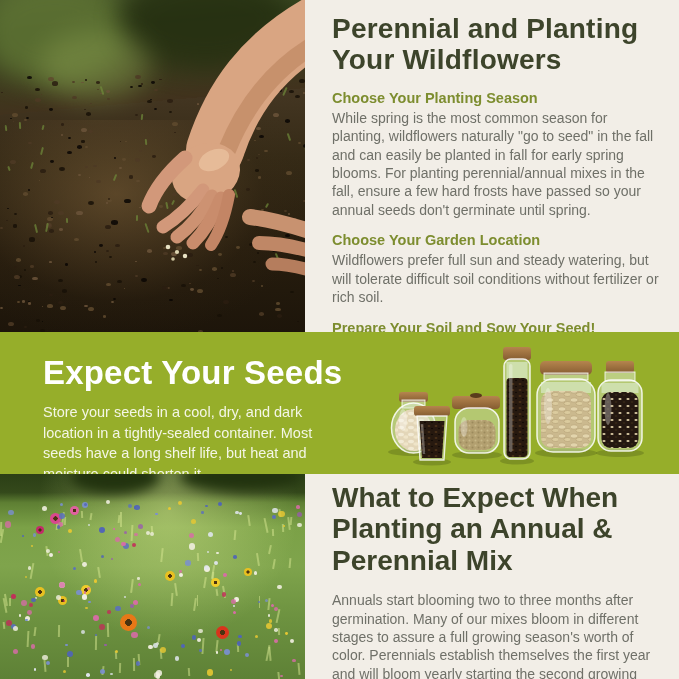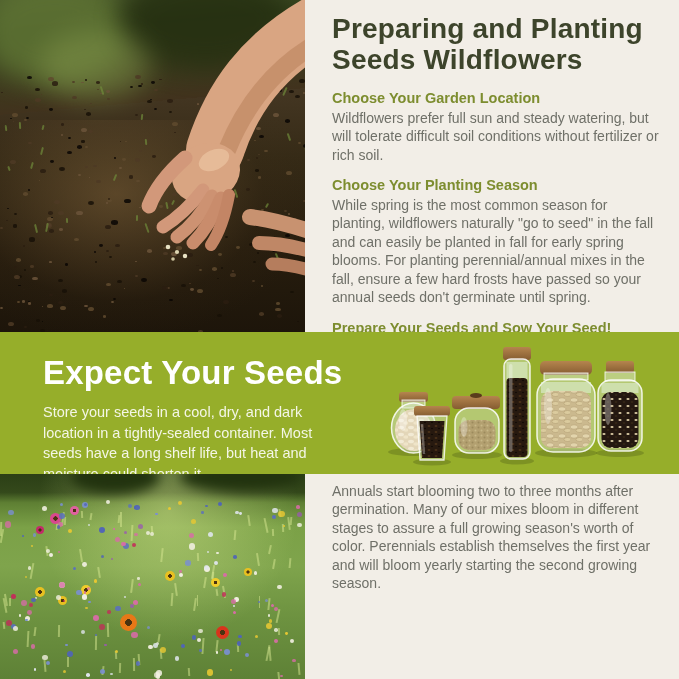--- a/index.html
+++ b/index.html
@@ -335,31 +335,31 @@
       <circle cx="177" cy="252" r="2.1" fill="#ded6b2"></circle>
       <circle cx="185" cy="256" r="2.2" fill="#e8e2c4"></circle>
       <circle cx="173" cy="259" r="1.8" fill="#cfc6a0"></circle>
       <path d="M312,232 Q276,220 250,217" fill="none" stroke="#c89270" stroke-width="16" stroke-linecap="round"></path>
       <path d="M314,252 Q282,243 259,243" fill="none" stroke="#bf8766" stroke-width="14" stroke-linecap="round"></path>
       <path d="M316,272 Q290,264 272,264" fill="none" stroke="#b57d5d" stroke-width="13" stroke-linecap="round"></path>
     </svg>
   </div>
 
   <div class="col-top">
-    <h1 class="h1">Preparing and Planting Seeds Wildflowers</h1>
+    <h1 class="h1">Perennial and Planting Your Wildflowers</h1>
+    <div class="section">
+      <h2 class="h2">Choose Your Planting Season</h2>
+      <p class="body">While spring is the most common season for planting, wildflowers naturally "go to seed" in the fall and can easily be planted in fall for early spring blooms. For planting perennial/annual mixes in the fall, ensure a few hard frosts have passed so your annual seeds don't germinate until spring.</p>
+    </div>
     <div class="section">
       <h2 class="h2">Choose Your Garden Location</h2>
       <p class="body">Wildflowers prefer full sun and steady watering, but will tolerate difficult soil conditions without fertilizer or rich soil.</p>
     </div>
     <div class="section">
-      <h2 class="h2">Choose Your Planting Season</h2>
-      <p class="body">While spring is the most common season for planting, wildflowers naturally "go to seed" in the fall and can easily be planted in fall for early spring blooms. For planting perennial/annual mixes in the fall, ensure a few hard frosts have passed so your annual seeds don't germinate until spring.</p>
-    </div>
-    <div class="section">
-      <h2 class="h2">Prepare Your Seeds and Sow Your Seed!</h2>
+      <h2 class="h2">Prepare Your Soil and Sow Your Seed!</h2>
       <p class="body">Remove any vegetation and loosen the soil by hand or rototiller. Sow your seeds, and lightly compress the soil for protection from birds and wind. Water as needed.</p>
     </div>
   </div>
 
   <div class="band">
     <div class="band-text">
       <h2 class="band-title">Expect Your Seeds</h2>
       <p class="band-body">Store your seeds in a cool, dry, and dark location in a tightly-sealed container. Most seeds have a long shelf life, but heat and moisture could shorten it.</p>
     </div>
     <svg class="jars-svg" width="295" height="140" viewBox="0 0 295 140">
@@ -683,16 +683,17 @@
         <i style="position: absolute; left: 5.9px; top: 145.6px; width: 6.1px; height: 6.1px; border-radius: 50%; background: rgb(196, 42, 90); opacity: 0.79;"></i>
         <i style="position: absolute; left: 57.5px; top: 76.9px; width: 2.5px; height: 2.5px; border-radius: 50%; background: rgb(217, 107, 168); opacity: 0.8;"></i>
         <i style="position: absolute; left: 218.4px; top: 28.4px; width: 3.9px; height: 3.9px; border-radius: 50%; background: rgb(79, 100, 184); opacity: 0.95;"></i>
         <i style="position: absolute; left: 137.7px; top: 49.5px; width: 5.4px; height: 5.4px; border-radius: 50%; background: rgb(154, 90, 176); opacity: 0.76;"></i>
         <i style="position: absolute; left: 133.2px; top: 126.1px; width: 5.2px; height: 5.2px; border-radius: 50%; background: rgb(217, 107, 168); opacity: 0.95;"></i>
         <i style="position: absolute; left: 62.6px; top: 125.8px; width: 2.4px; height: 2.4px; border-radius: 50%; background: rgb(196, 42, 90); opacity: 0.83;"></i>
       </div>
   </div>
 
   <div class="col-bottom">
+    <h1 class="h1b">What to Expect When Planting an Annual &amp; Perennial Mix</h1>
     <p class="body">Annuals start blooming two to three months after germination. Many of our mixes bloom in different stages to assure a full growing season's worth of color. Perennials establish themselves the first year and will bloom yearly starting the second growing season.</p>
   </div>
 
 </div>
 
 </body></html>

